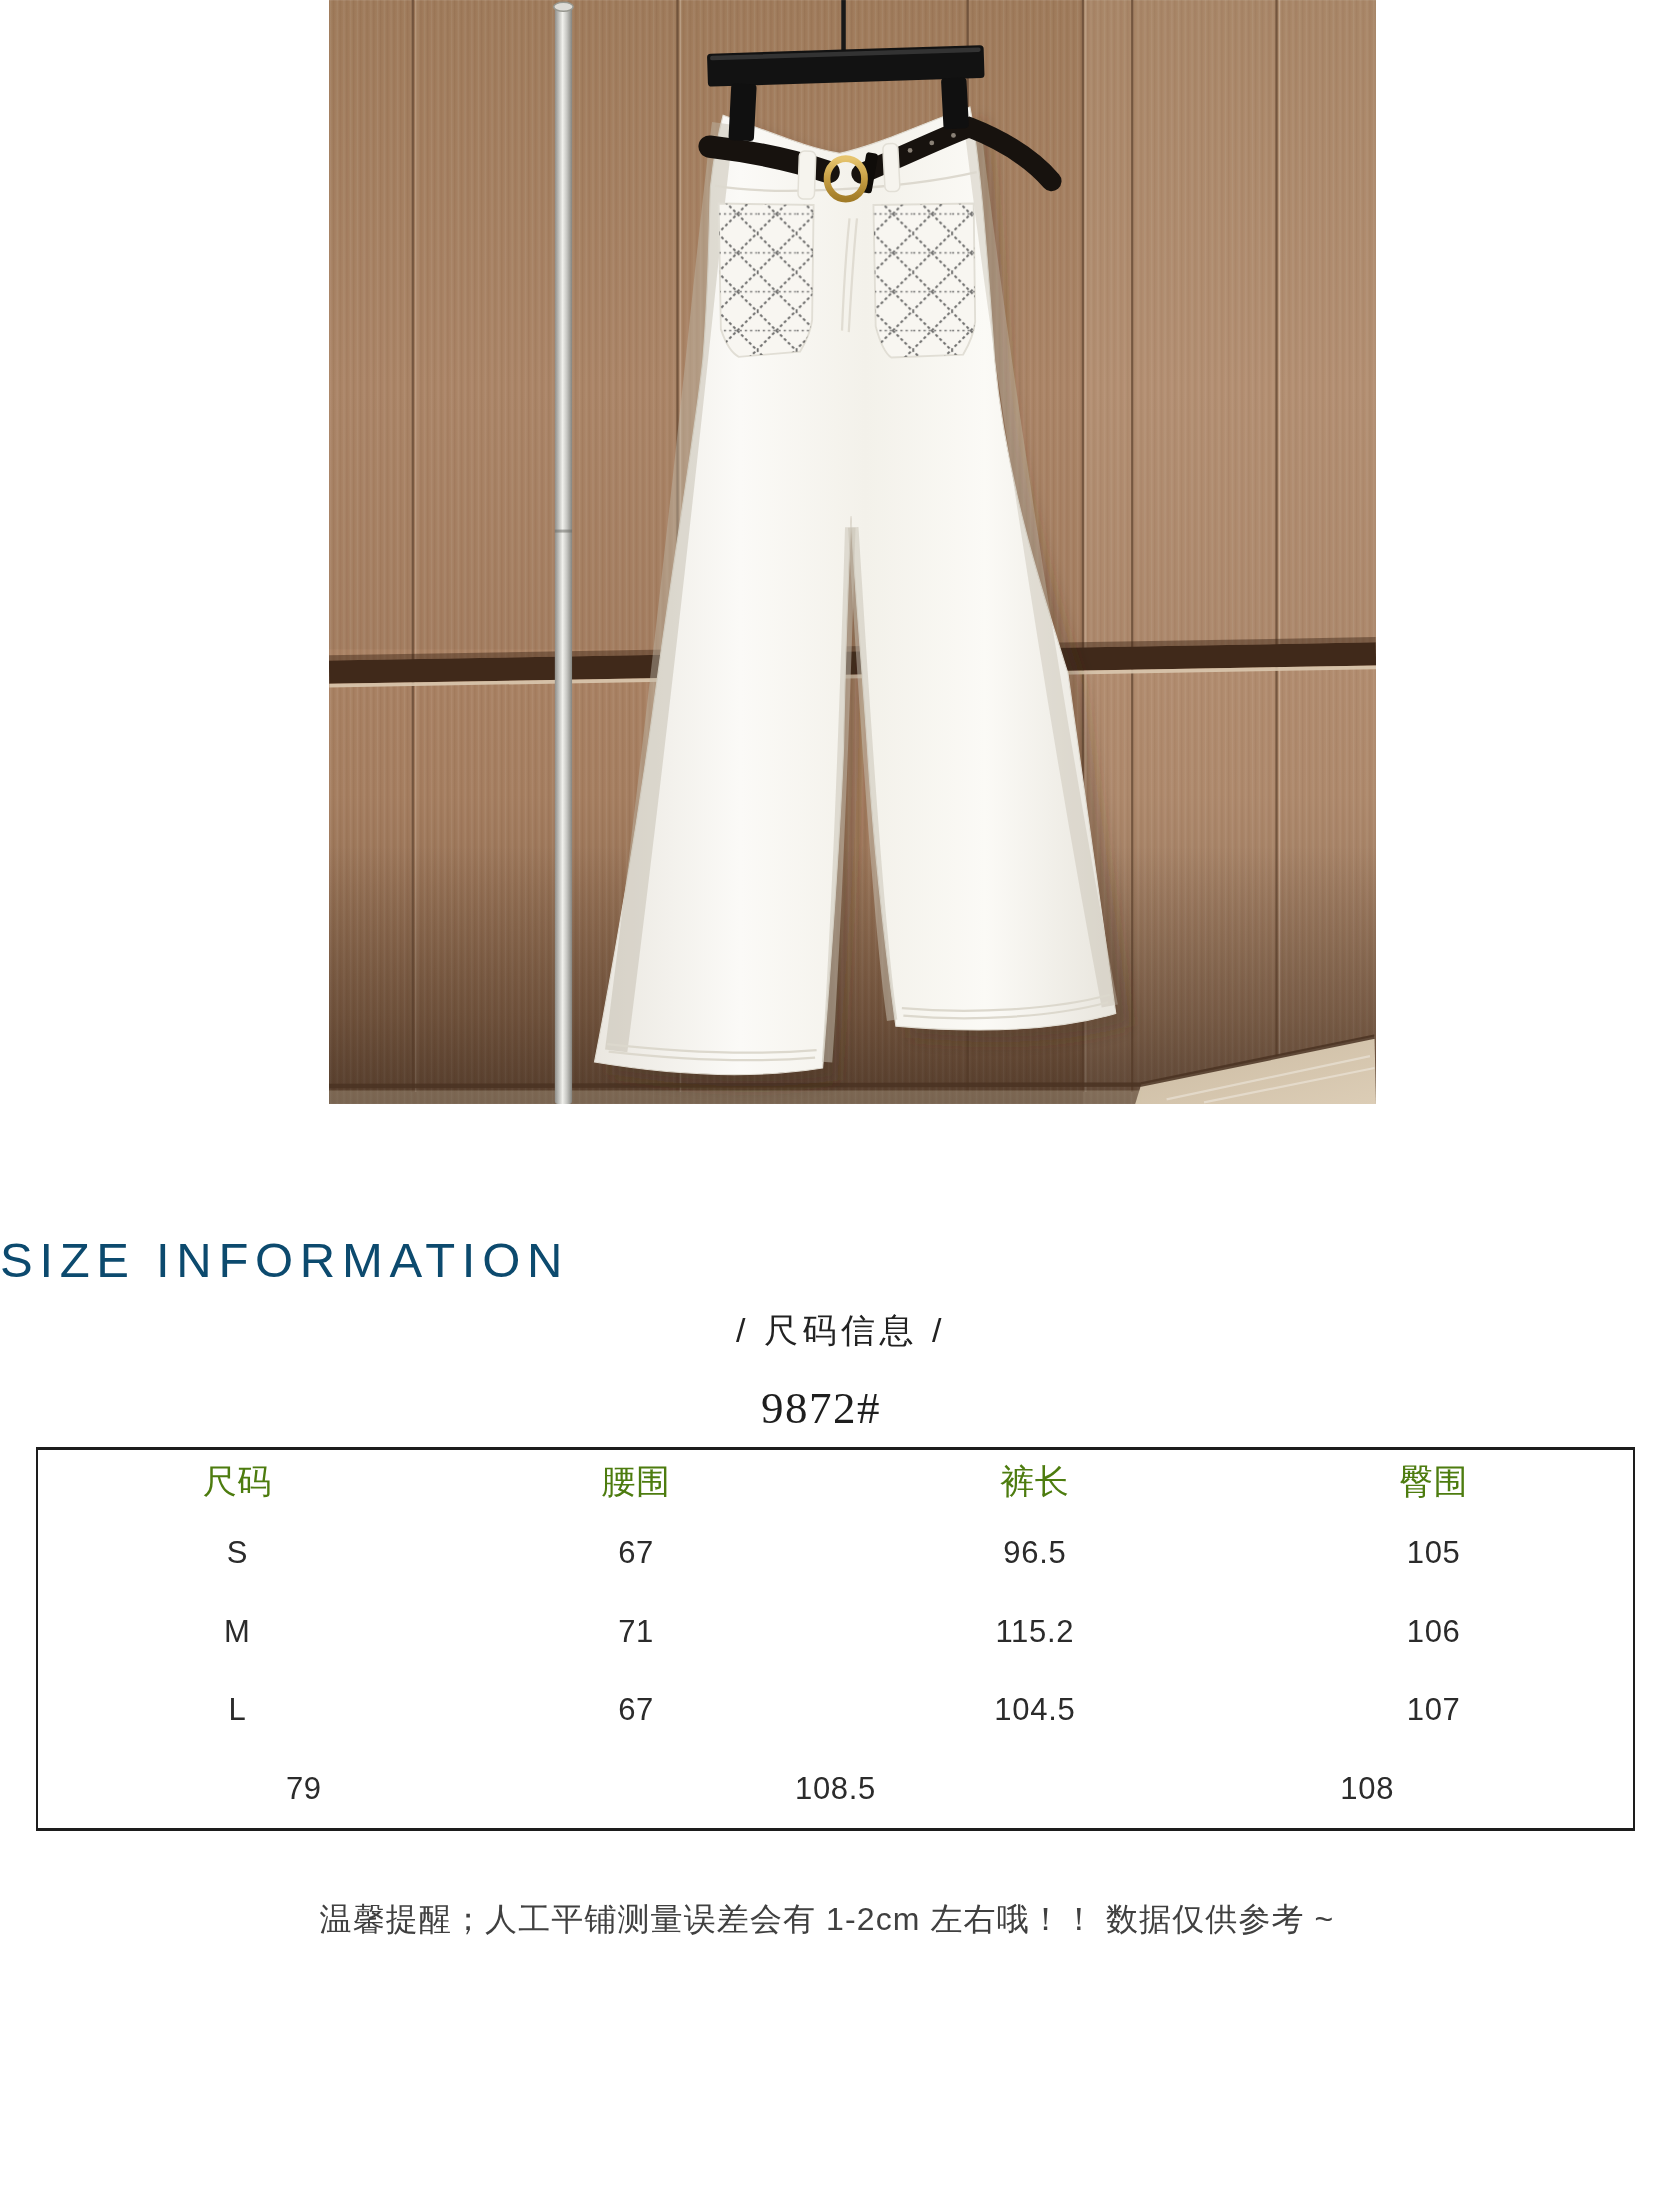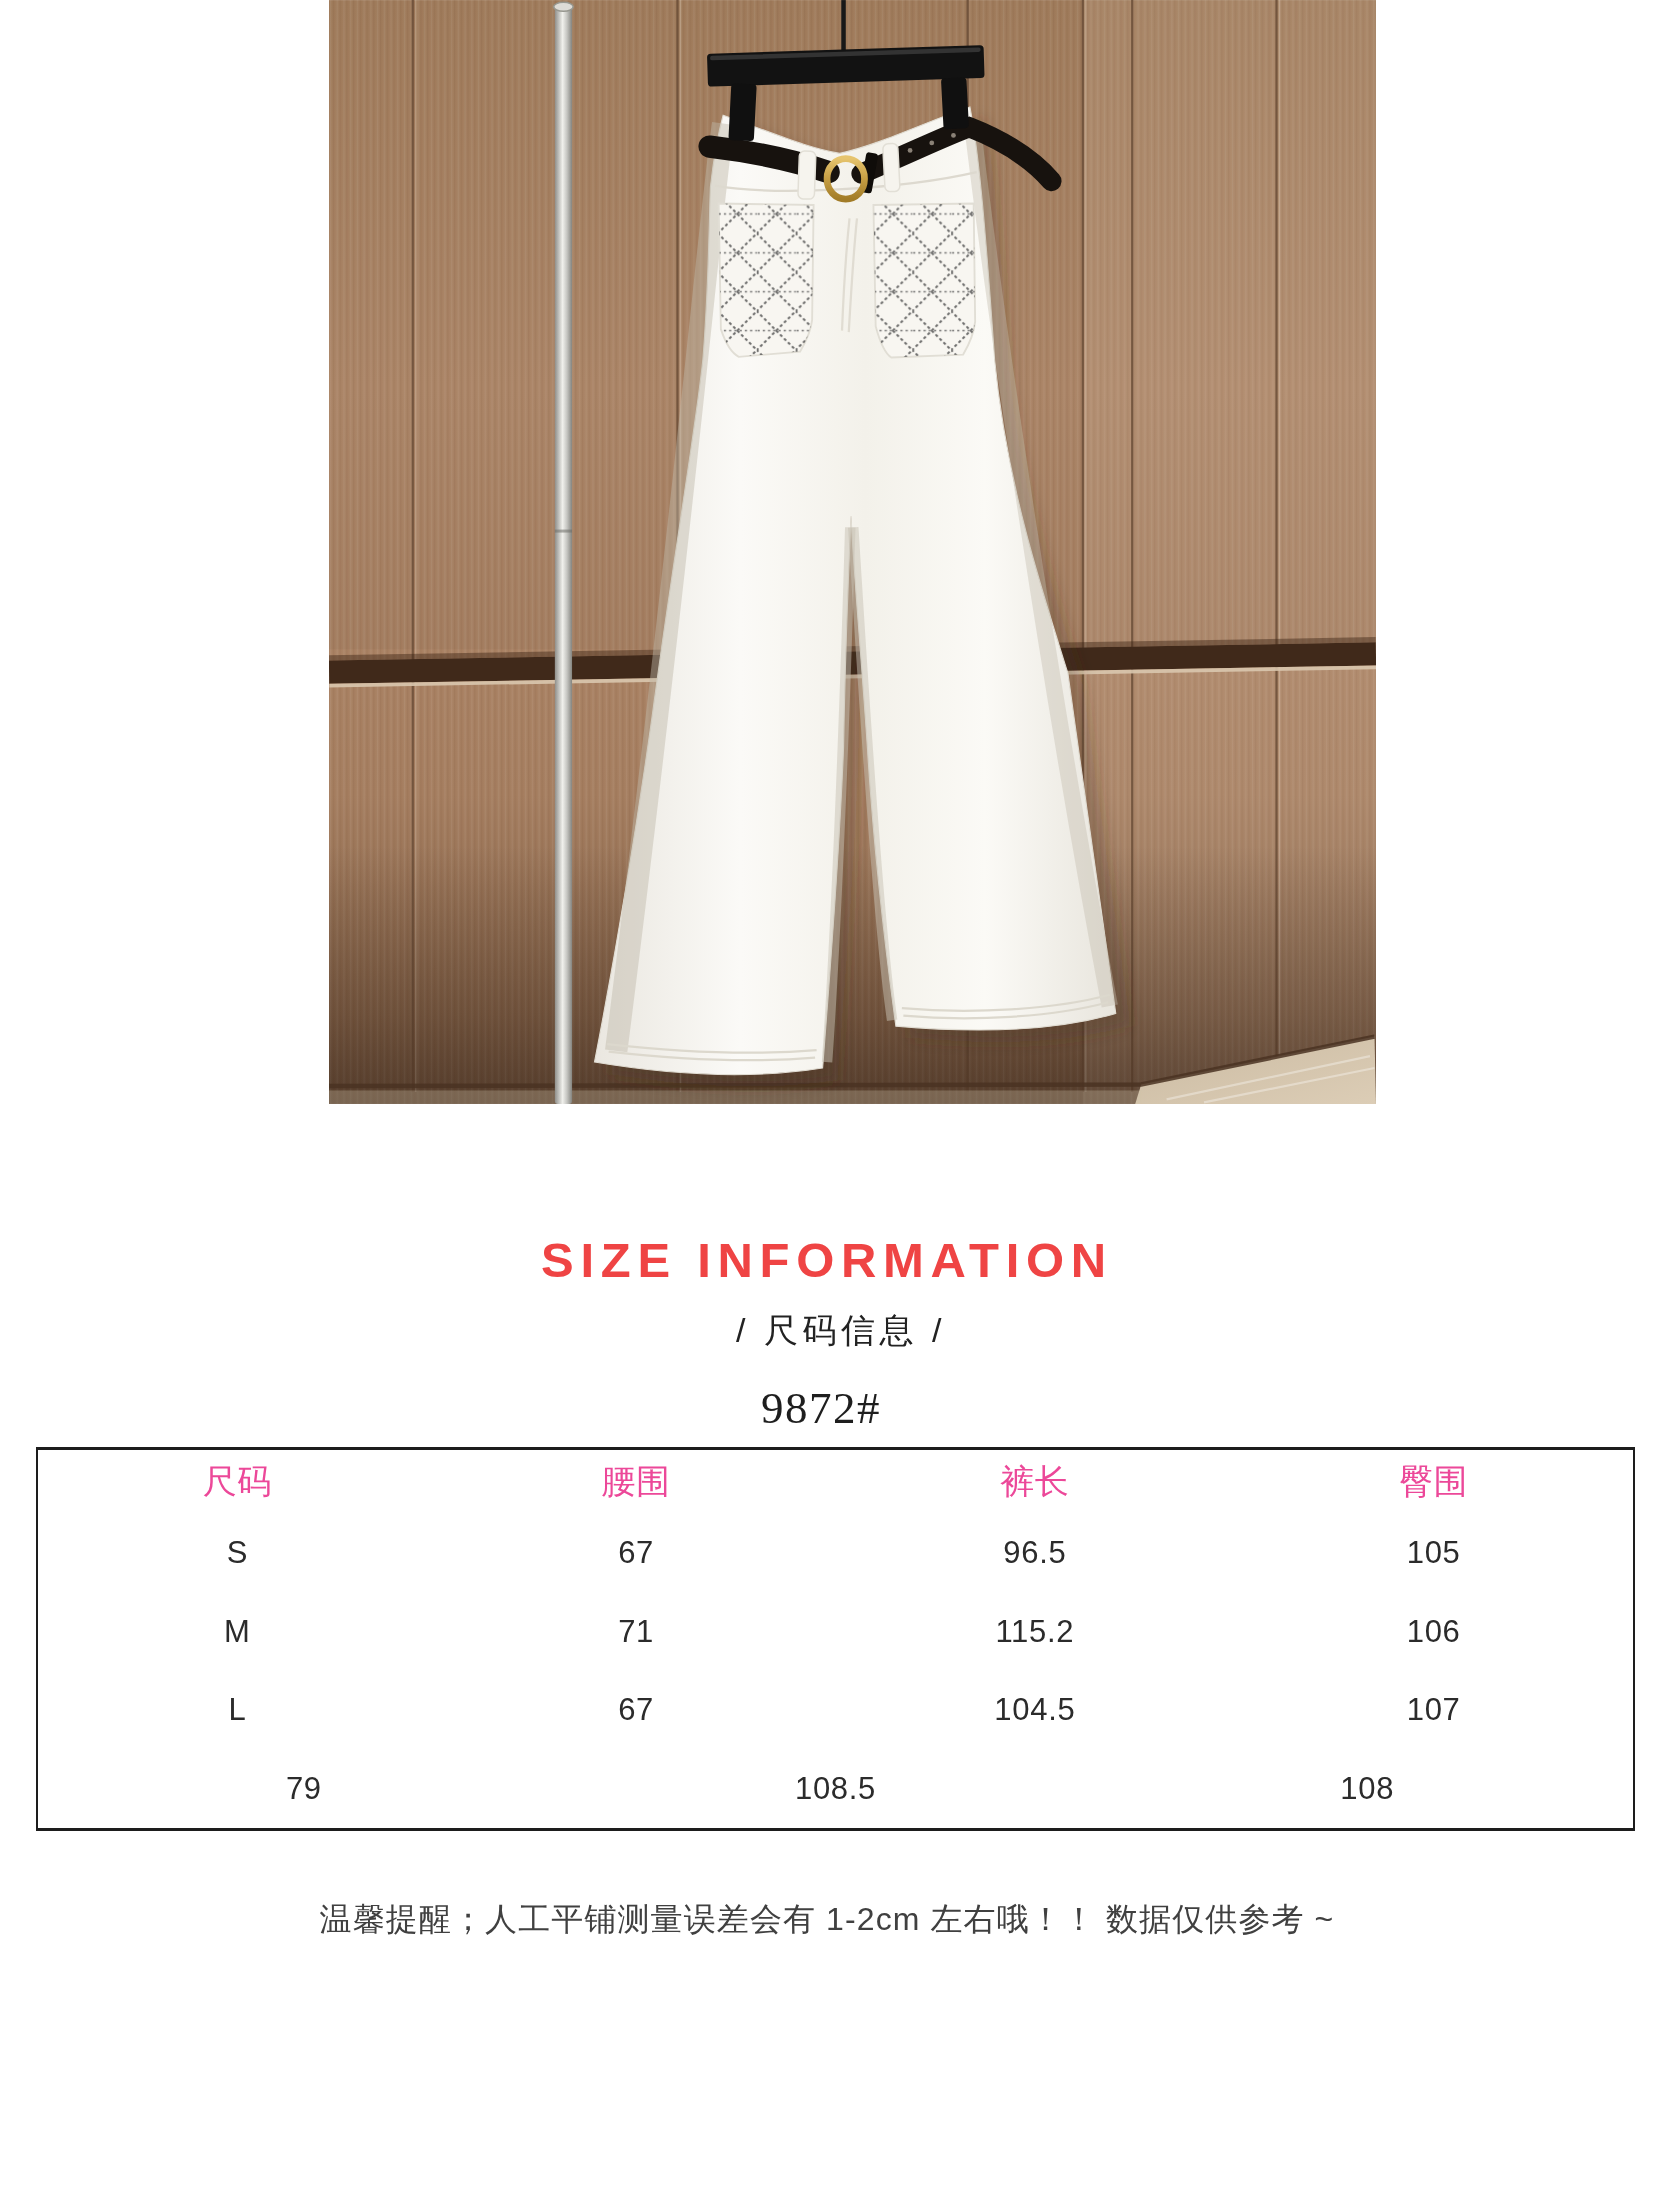--- a/index.html
+++ b/index.html
@@ -10,22 +10,22 @@
     font-family:"Liberation Sans", sans-serif;
     overflow:hidden;
   }
   .photo{
     position:absolute;left:329px;top:0;width:1047px;height:1104px;
     overflow:hidden;
   }
   .photo svg{display:block;}
   .title{
     position:absolute;left:0;top:1236px;width:1654px;
-    text-align:center;font-size:49px;line-height:49px;
-    letter-spacing:6.7px;color:#ef4444;font-weight:700;
+    font-size:49px;line-height:49px;
+    letter-spacing:6.7px;color:#0c4a6e;font-weight:400;
   }
   .subtitle{
     position:absolute;left:0;top:1311px;width:1654px;
     text-align:center;font-size:34px;line-height:39px;
     letter-spacing:4.5px;color:#222;padding-left:14px;
   }
   .prodcode{
     position:absolute;left:0;top:1384px;width:1642px;
     text-align:center;font-size:45px;line-height:48px;
     letter-spacing:1.5px;color:#1e1e1e;
@@ -39,21 +39,21 @@
     border-right:2.2px solid #1d1d1d;
     box-sizing:border-box;
     display:flex;flex-direction:column;
   }
   .trow{display:flex;flex:1;}
   .trow.head{flex:0 0 64px;}
   .tcell{
     flex:1;display:flex;align-items:center;justify-content:center;
     font-size:31px;color:#2b2b2b;letter-spacing:0.7px;
   }
-  .trow.head .tcell{font-size:34px;color:#ec4899;}
+  .trow.head .tcell{font-size:34px;color:#4d7c0f;}
   .note{
     position:absolute;left:0;top:1903px;width:1654px;
     text-align:center;font-size:32px;line-height:33px;
     letter-spacing:1.1px;color:#404040;
   }
 </style>
 </head>
 <body>
 
 <div class="canvas">

